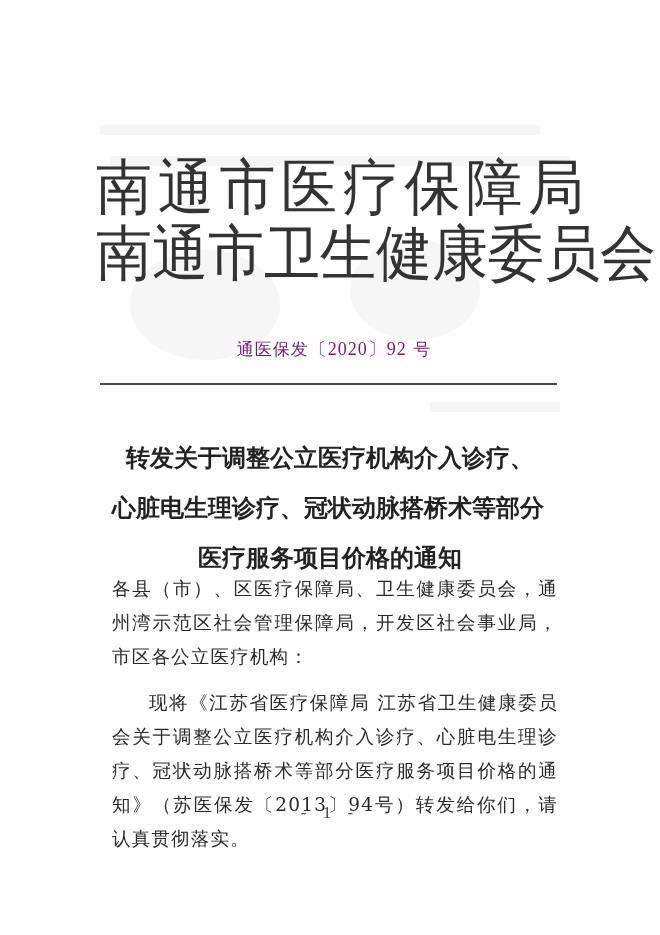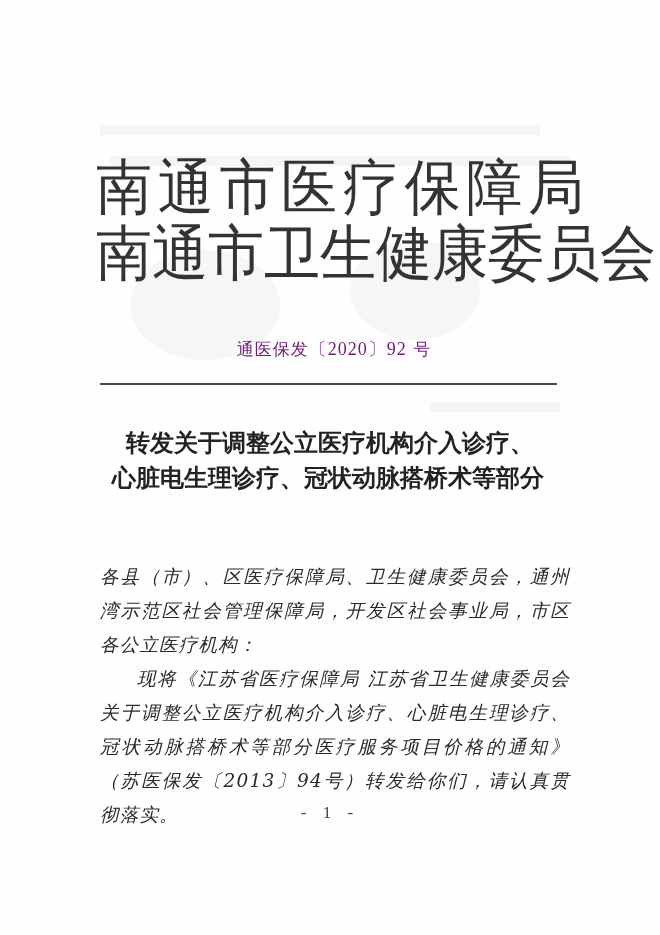--- a/index.html
+++ b/index.html
@@ -83,37 +83,36 @@
       left: 0;
       width: 660px;
       top: 426px;
       text-align: center;
       font-family: "DejaVu Sans", "Liberation Sans", sans-serif;
       font-weight: bold;
       font-size: 24px;
       line-height: 35px;
       color: #222222;
     }
-    .title div { white-space: nowrap; }
+    .title div { white-space: nowrap; margin-top: 15px; }
     .title .t2 { margin-left: -4px; }
     .body-text {
       position: absolute;
       left: 100px;
       top: 560px;
       width: 470px;
       font-family: "DejaVu Serif", "Liberation Serif", serif;
       font-size: 18.5px;
       line-height: 34px;
       color: #2a2a2a;
       letter-spacing: 1.2px;
       text-align: justify;
     }
     .body-text p {
-      margin: 0;
-      font-style: italic;
+      margin: 12px;
     }
     .body-text .indent {
       text-indent: 2em;
     }
     .page-number {
       position: absolute;
       left: 0;
       width: 660px;
       top: 803px;
       text-align: center;
@@ -161,20 +160,21 @@
 
   <div class="doc-number">
     <span>通医保发</span><span class="num">〔2020〕</span><span class="num">92</span>&nbsp;<span>号</span>
   </div>
 
   <div class="divider"></div>
 
   <div class="title">
     <div class="t1">转发关于调整公立医疗机构介入诊疗、</div>
     <div class="t2">心脏电生理诊疗、冠状动脉搭桥术等部分</div>
+    <div class="t3">医疗服务项目价格的通知</div>
   </div>
 
   <div class="body-text">
     <p>各县（市）、区医疗保障局、卫生健康委员会，通州湾示范区社会管理保障局，开发区社会事业局，市区各公立医疗机构：</p>
     <p class="indent">现将《江苏省医疗保障局 江苏省卫生健康委员会关于调整公立医疗机构介入诊疗、心脏电生理诊疗、冠状动脉搭桥术等部分医疗服务项目价格的通知》（苏医保发〔2013〕94号）转发给你们，请认真贯彻落实。</p>
   </div>
 
   <div class="page-number">- 1 -</div>
 
 </div>

